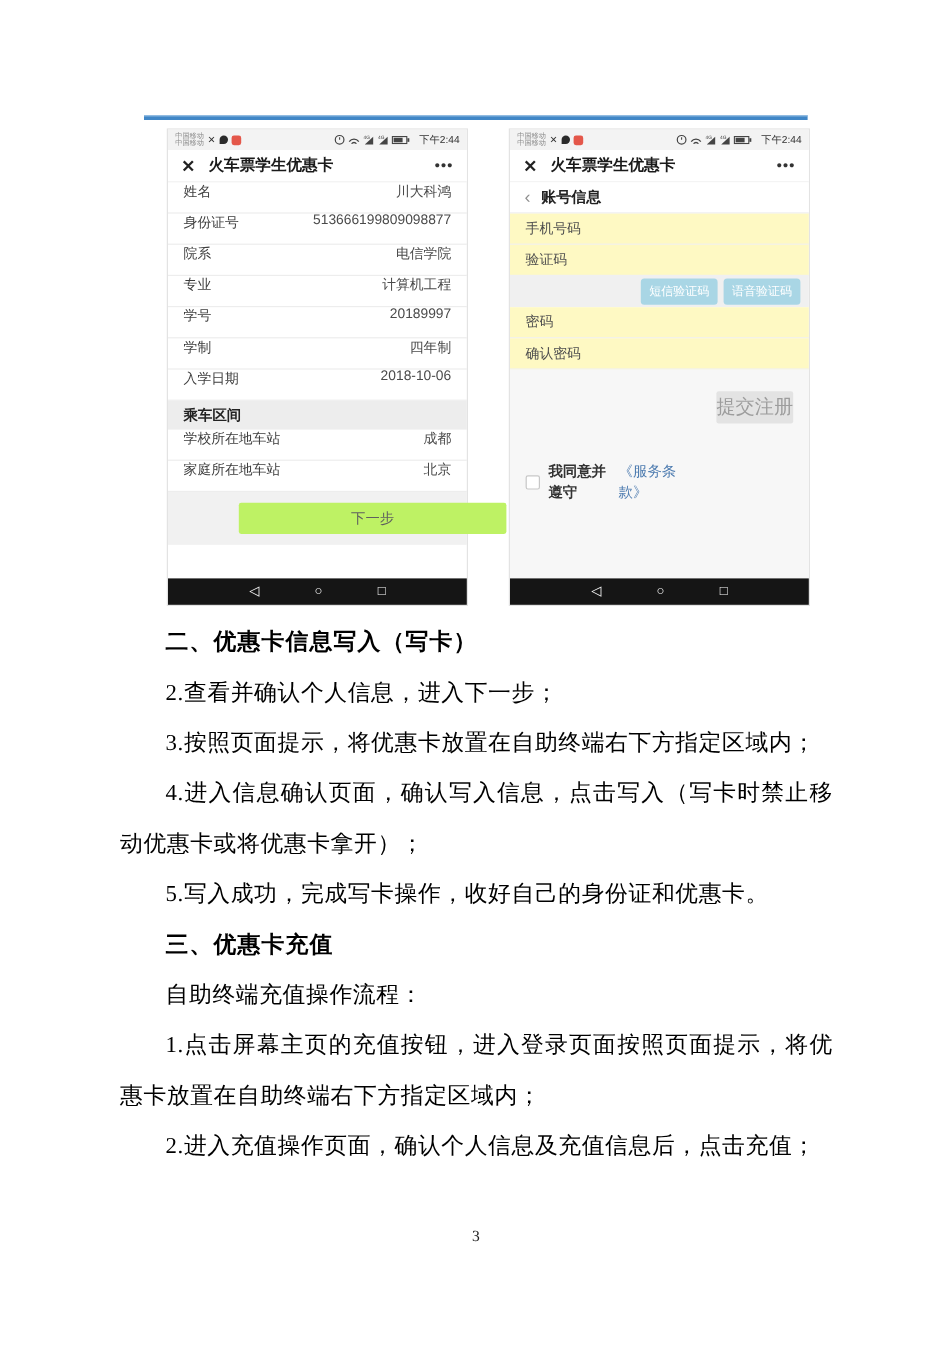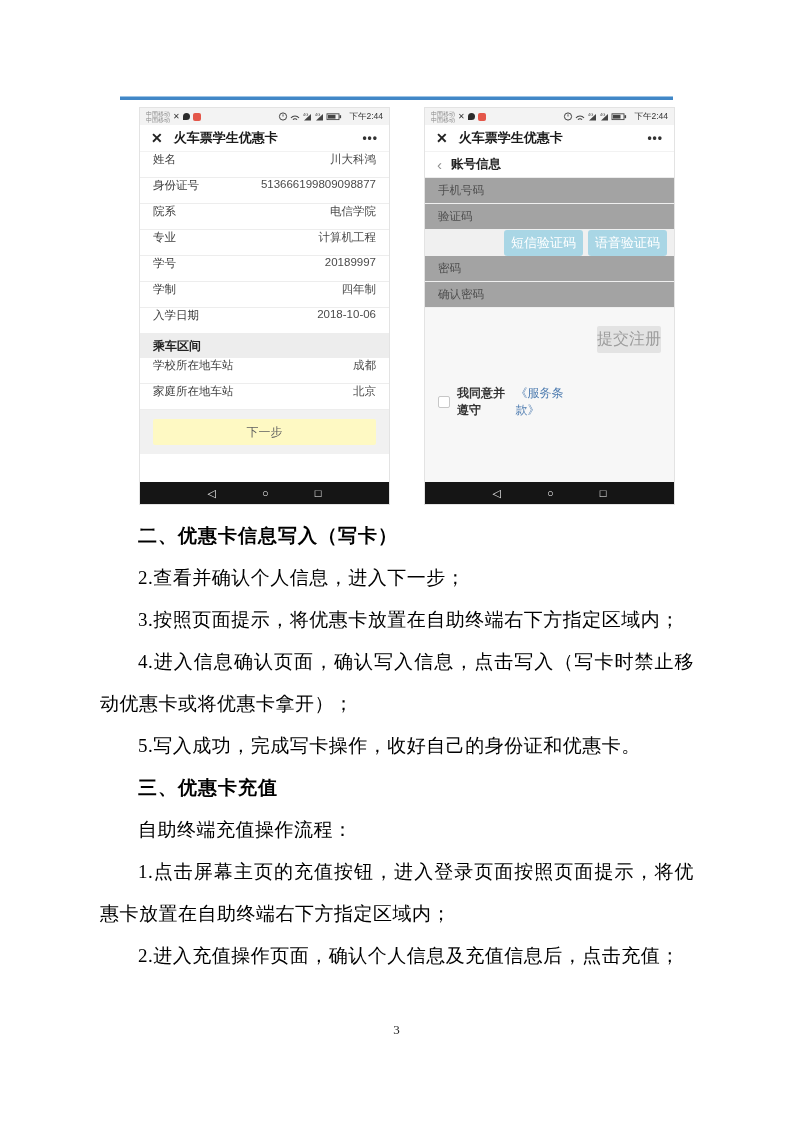--- a/index.html
+++ b/index.html
@@ -62,52 +62,52 @@
   .inforow .val { color: #4a4a4a; }
 
   .section-band {
     height: 24px; flex: 0 0 auto; background: #ededed;
     display: flex; align-items: center; padding: 0 13px;
     font-size: 12px; font-weight: bold; color: #222;
   }
   .btn-band { background: #f1f1f1; padding: 9px 13px 9px; flex: 0 0 auto; }
   .next-btn {
     display: block; width: 100%; height: 26px;
-    background: #fef9c3; border: none; border-radius: 2px;
-    color: #5f5f5f; font-size: 12px; font-family: inherit; cursor: pointer;
+    background: #bef264; border: none; border-radius: 2px;
+    color: #5f5f5f; font-size: 12px; font-family: inherit; cursor: pointer; margin-left: 46px;
   }
   .navbar {
     margin-top: auto; height: 22px; flex: 0 0 auto; background: #151515;
     display: flex; justify-content: center; align-items: center; gap: 46px;
     color: #f5f5f5; font-size: 11px; line-height: 1;
   }
   .nav-glyph { cursor: pointer; }
 
   
   .pageheader {
     height: 26px; flex: 0 0 auto; background: #ffffff;
     display: flex; align-items: center; padding: 0 12px;
     border-bottom: 1px solid #ececec;
     font-size: 12.5px; font-weight: bold; color: #222;
   }
   .back-chevron { color: #8f8f8f; font-size: 15px; font-weight: normal; margin-right: 9px; line-height: 1; }
   .field {
     height: 26px; flex: 0 0 auto;
     display: flex; align-items: center; padding: 0 13px;
     font-size: 11.5px; color: #4e4e4e;
-    border-bottom: 1px solid #f0f0f0; background: #a3a3a3;
+    border-bottom: 1px solid #f0f0f0; background: #fef9c3;
   }
   .coderow {
     height: 26px; flex: 0 0 auto; background: #f0f0f0;
     display: flex; justify-content: flex-end; align-items: center;
     gap: 5px; padding: 0 7px;
   }
   .codebtn {
     background: #a9d6e5; color: #ffffff; border: none; border-radius: 3px;
-    font-size: 13px; padding: 4px 7px; font-family: inherit; cursor: pointer;
+    font-size: 10px; padding: 4px 7px; font-family: inherit; cursor: pointer;
   }
   .graysec { background: #f7f7f7; flex: 1 1 auto; display: flex; flex-direction: row; }
   .agreerow { display: flex; align-items: center; margin: 13px 13px 0; font-size: 12px; }
   .checkbox { width: 12px; height: 12px; background: #ffffff; border: 1px solid #c7c7c7; border-radius: 2px; margin-right: 7px; flex: 0 0 auto; cursor: pointer; }
   .agree-label { font-weight: bold; color: #333; }
   .terms-link { color: #4e7cb0; margin-left: 3px; cursor: pointer; }
   .submit-btn {
     margin: 18px 13px 0; height: 27px; flex: 0 0 auto;
     background: #e3e3e3; border: none; border-radius: 2px;
     color: #9d9d9d; font-size: 16px; font-family: inherit; cursor: pointer;

